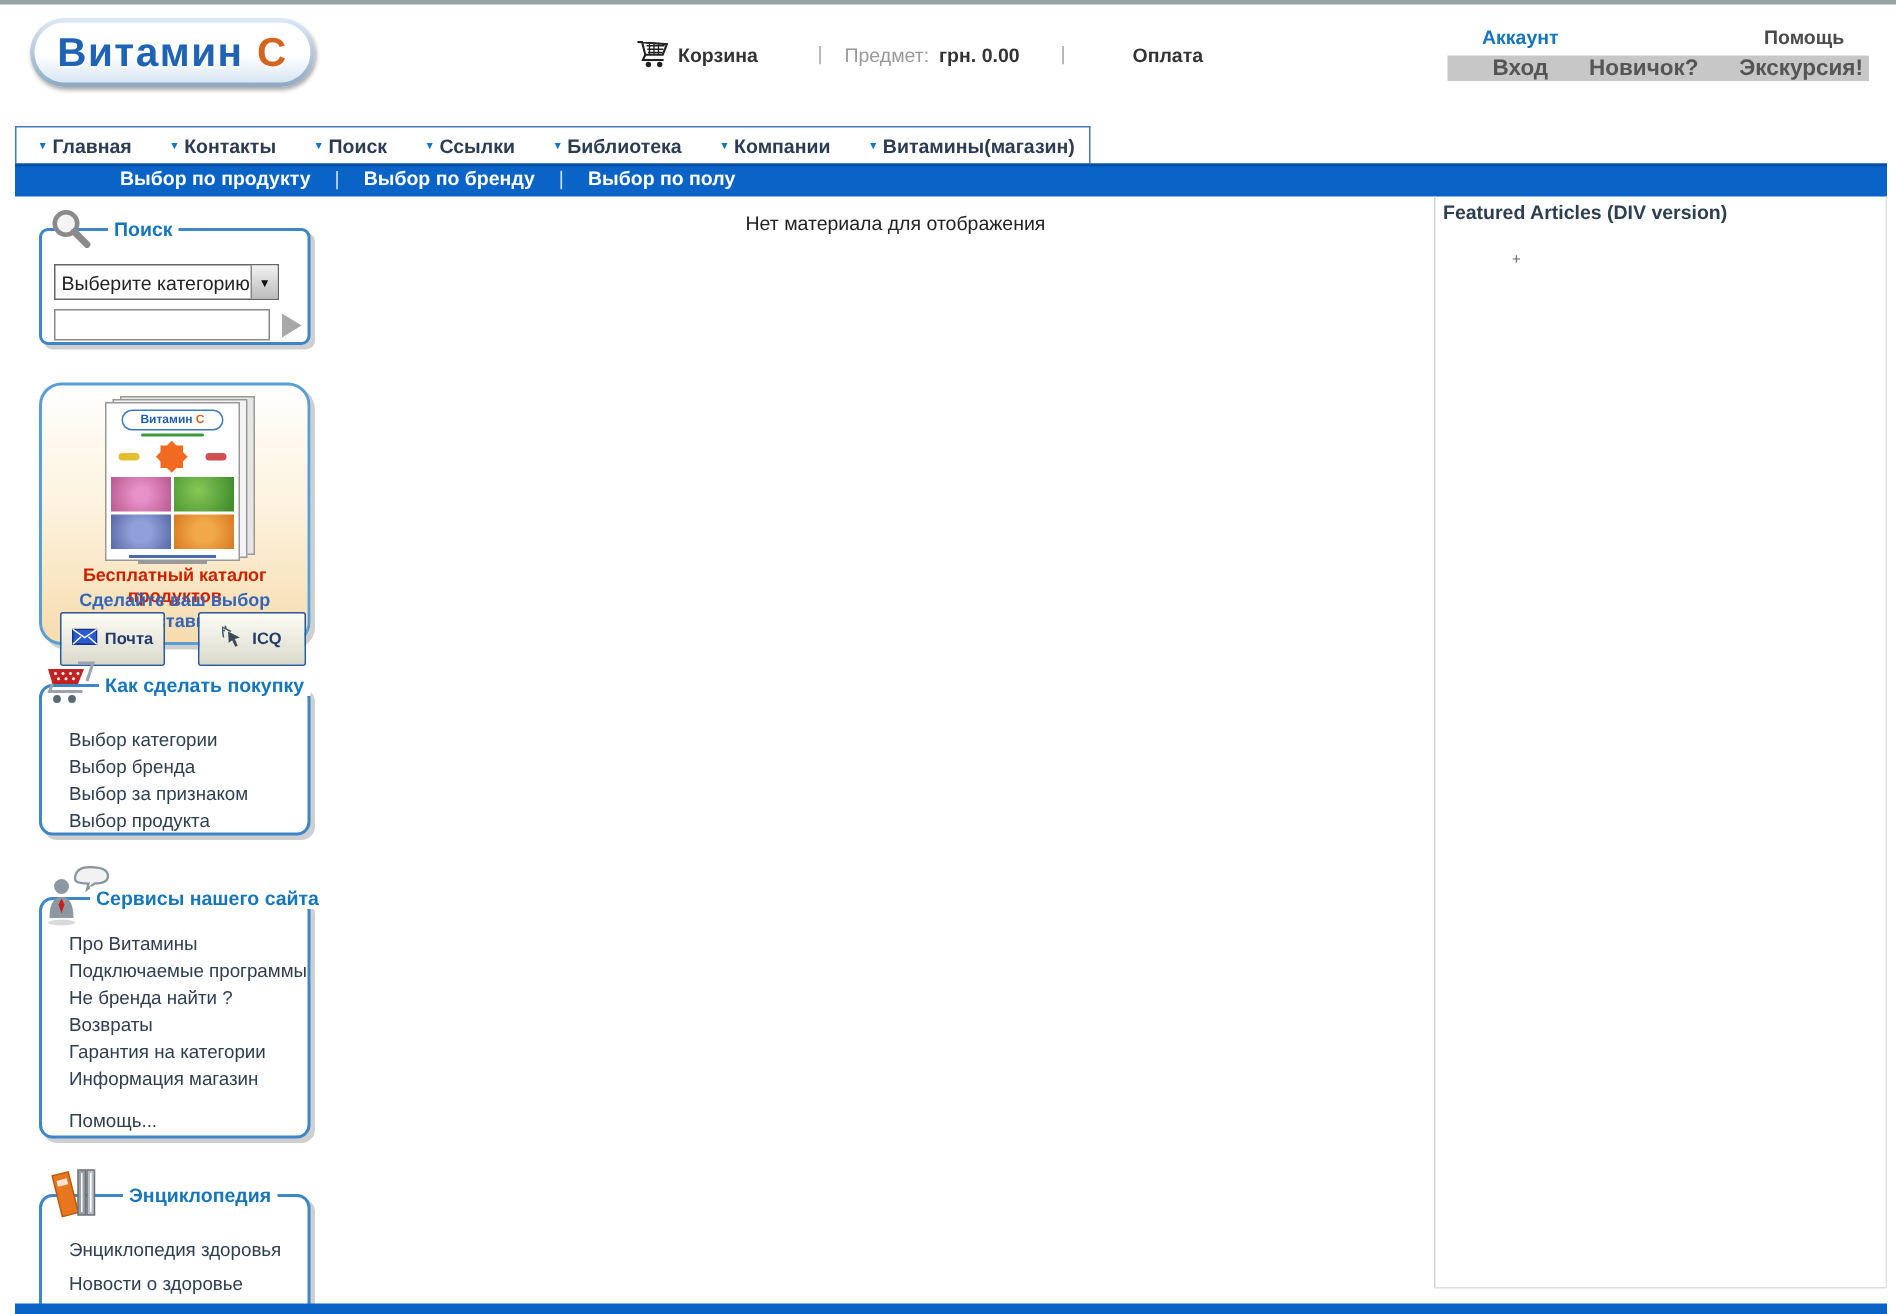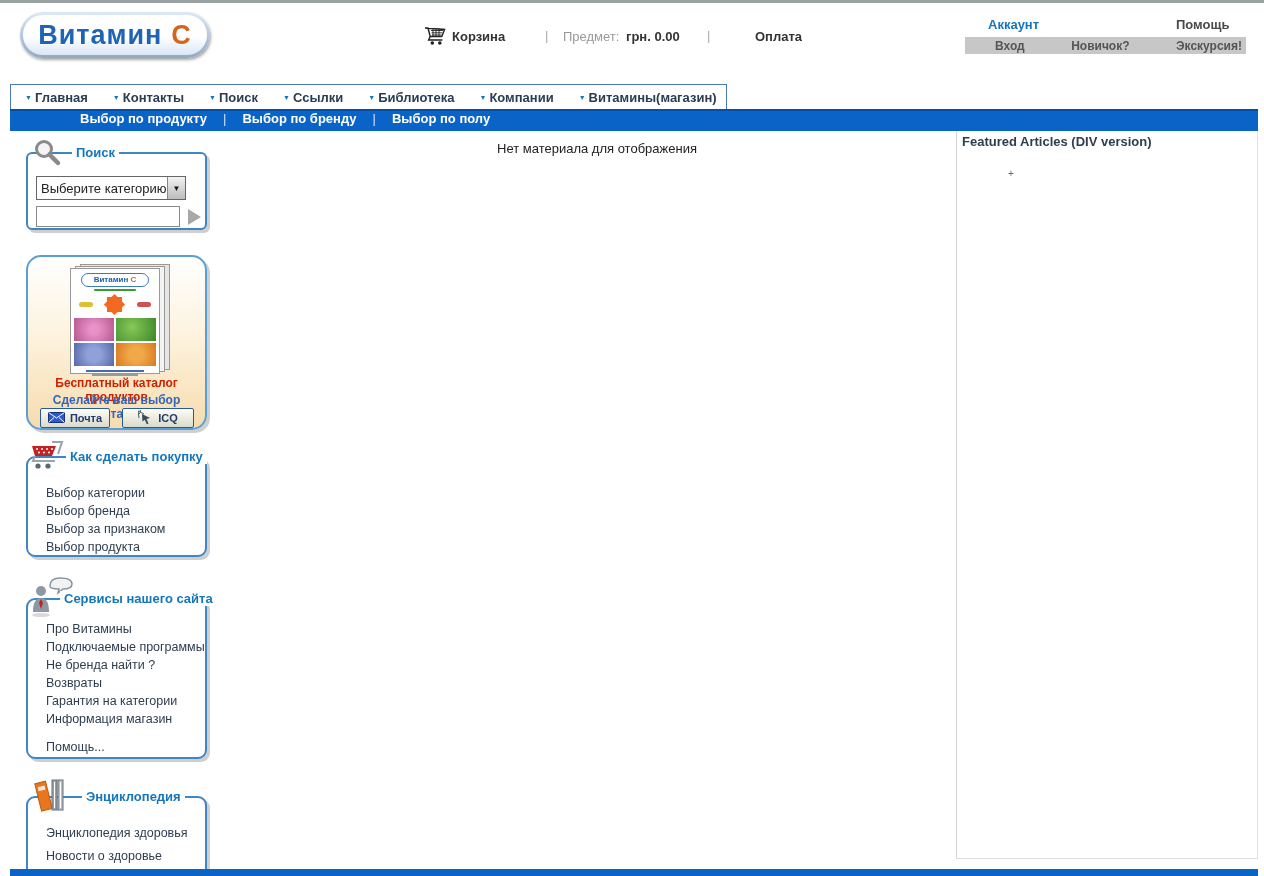--- a/index.html
+++ b/index.html
@@ -31,21 +31,21 @@
   .hdr-item { top:29px; font-size:13px; }
   .hdr-bold { font-weight:bold; color:#333; }
   .hdr-dim  { color:#999; }
   .hdr-sep  { color:#aaa; top:28px; }
   .cart-icon { left:424px; top:26px; }
 
   .account-link { left:988px; top:17px; font-size:13px; font-weight:bold; color:#1576bd; cursor:pointer; }
   .help-link   { left:1176px; top:17px; font-size:13px; font-weight:bold; color:#4a4a4a; cursor:pointer; }
   .account-bar {
     left:965px; top:37px; width:281px; height:17px; background:#c7c7c7;
-    display:flex; align-items:center; font-size:12px; font-weight:bold; color:#555;
+    display:flex; align-items:center; font-size:15px; font-weight:bold; color:#555;
     padding:0 4px 0 30px; justify-content:space-between;
   }
   .account-bar span { cursor:pointer; }
 
   
   .tabbar {
     left:10px; top:84px; width:717px; height:25px; background:#fff;
     border:1px solid #4878b8; border-bottom:none;
     display:flex; align-items:center; gap:25px; padding-left:14px;
   }
@@ -119,25 +119,25 @@
   .c1 { background:radial-gradient(circle, #e890c8 20%, #b85890); }
   .c2 { background:radial-gradient(circle at 40% 40%, #88c858, #3a8828); }
   .c3 { background:radial-gradient(circle, #90a0d8 30%, #5868a8); }
   .c4 { background:radial-gradient(circle, #f0a848 30%, #d87820); }
   .bline1 { width:58px; height:2px; background:#4a6ab0; margin:4px auto 0; }
   .bline2 { width:46px; height:2px; background:#9a9a9a; margin:2px auto 0; }
   .cat-red  { position:absolute; left:0; right:0; top:119px; text-align:center;
               font-size:12px; font-weight:bold; color:#cc2200; }
   .cat-blue { position:absolute; left:0; right:0; top:136px; text-align:center;
               font-size:12px; font-weight:bold; color:#3366bb; }
-  .cat-btn { position:absolute; top:151px; height:20px; border:1px solid #2a5a9a; border-radius:2px;
+  .cat-btn { position:absolute; top:151px; height:36px; border:1px solid #2a5a9a; border-radius:2px;
              background:linear-gradient(#fdfdf6,#d9d9cb); display:flex; align-items:center;
              justify-content:center; gap:5px; font-size:11px; font-weight:bold; color:#223a6a; cursor:pointer; }
   .btn-mail { left:12px; width:70px; }
-  .btn-icq  { left:94px; width:72px; }
+  .btn-icq  { left:104px; width:72px; }
 
   
   .buy-box { top:456px; height:101px; }
   .buy-box .sbox-title { left:38px; }
   .buy-box .slinks { top:26px; }
   .cart-red-icon { position:absolute; left:0px; top:-18px; }
 
   
   .svc-box { top:598px; height:161px; }
   .svc-box .sbox-title { left:32px; }

